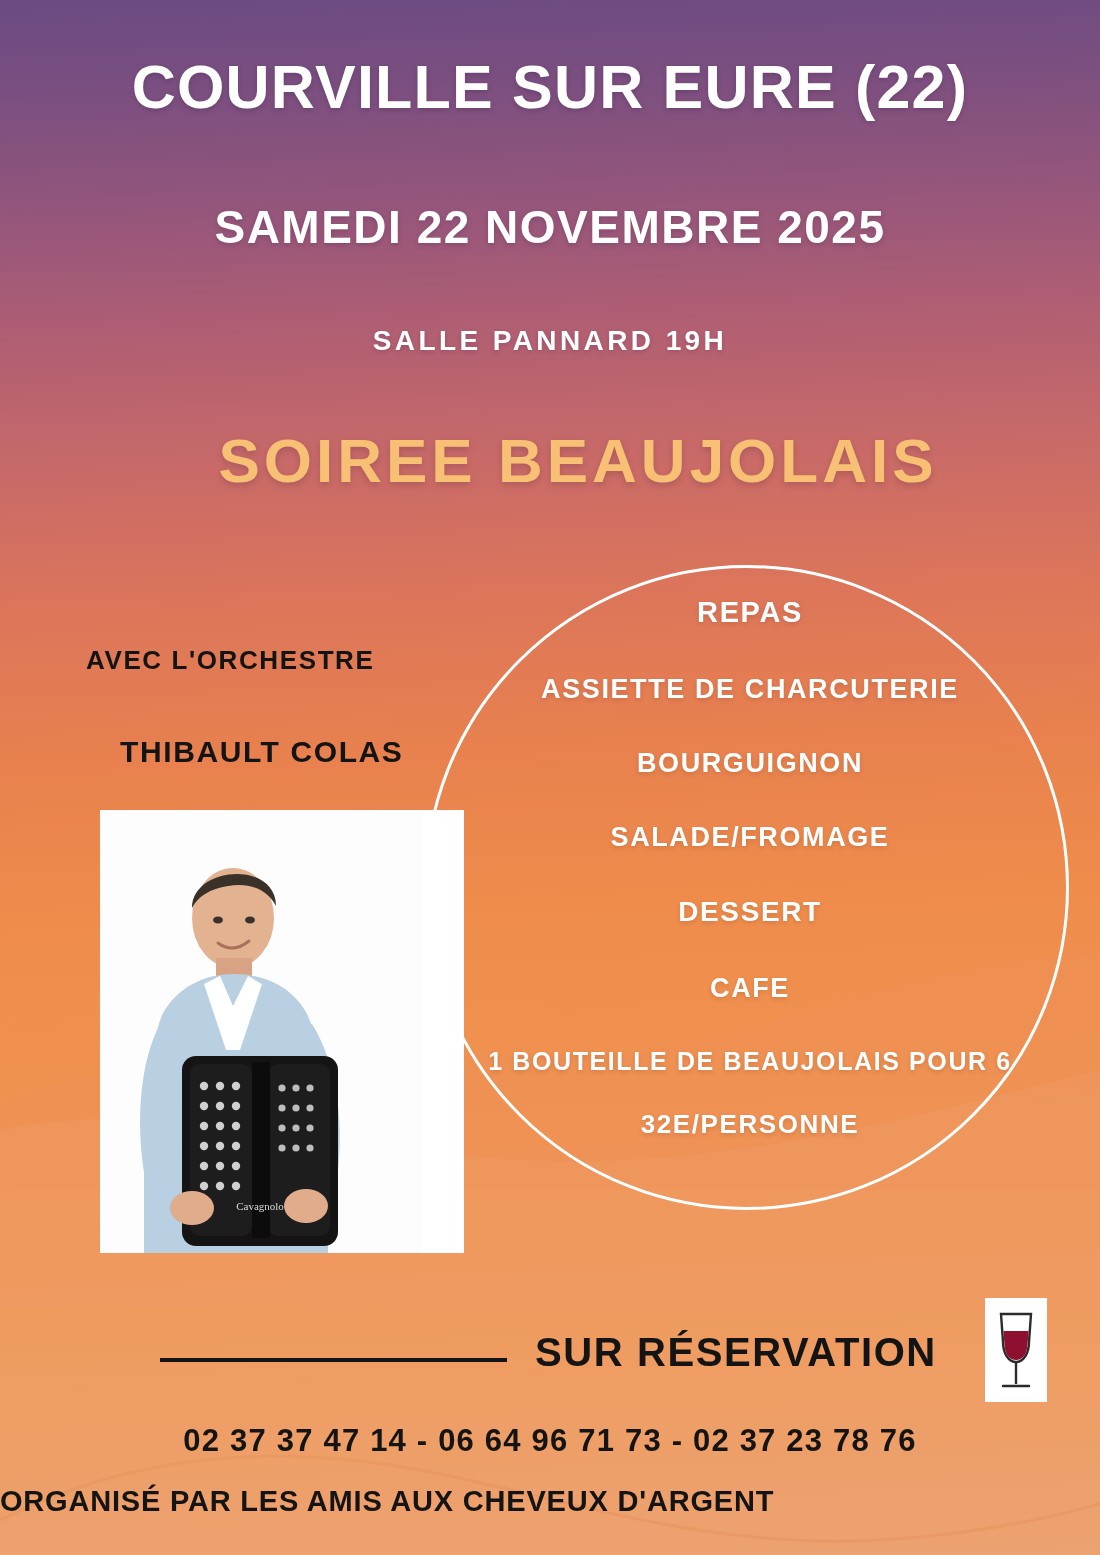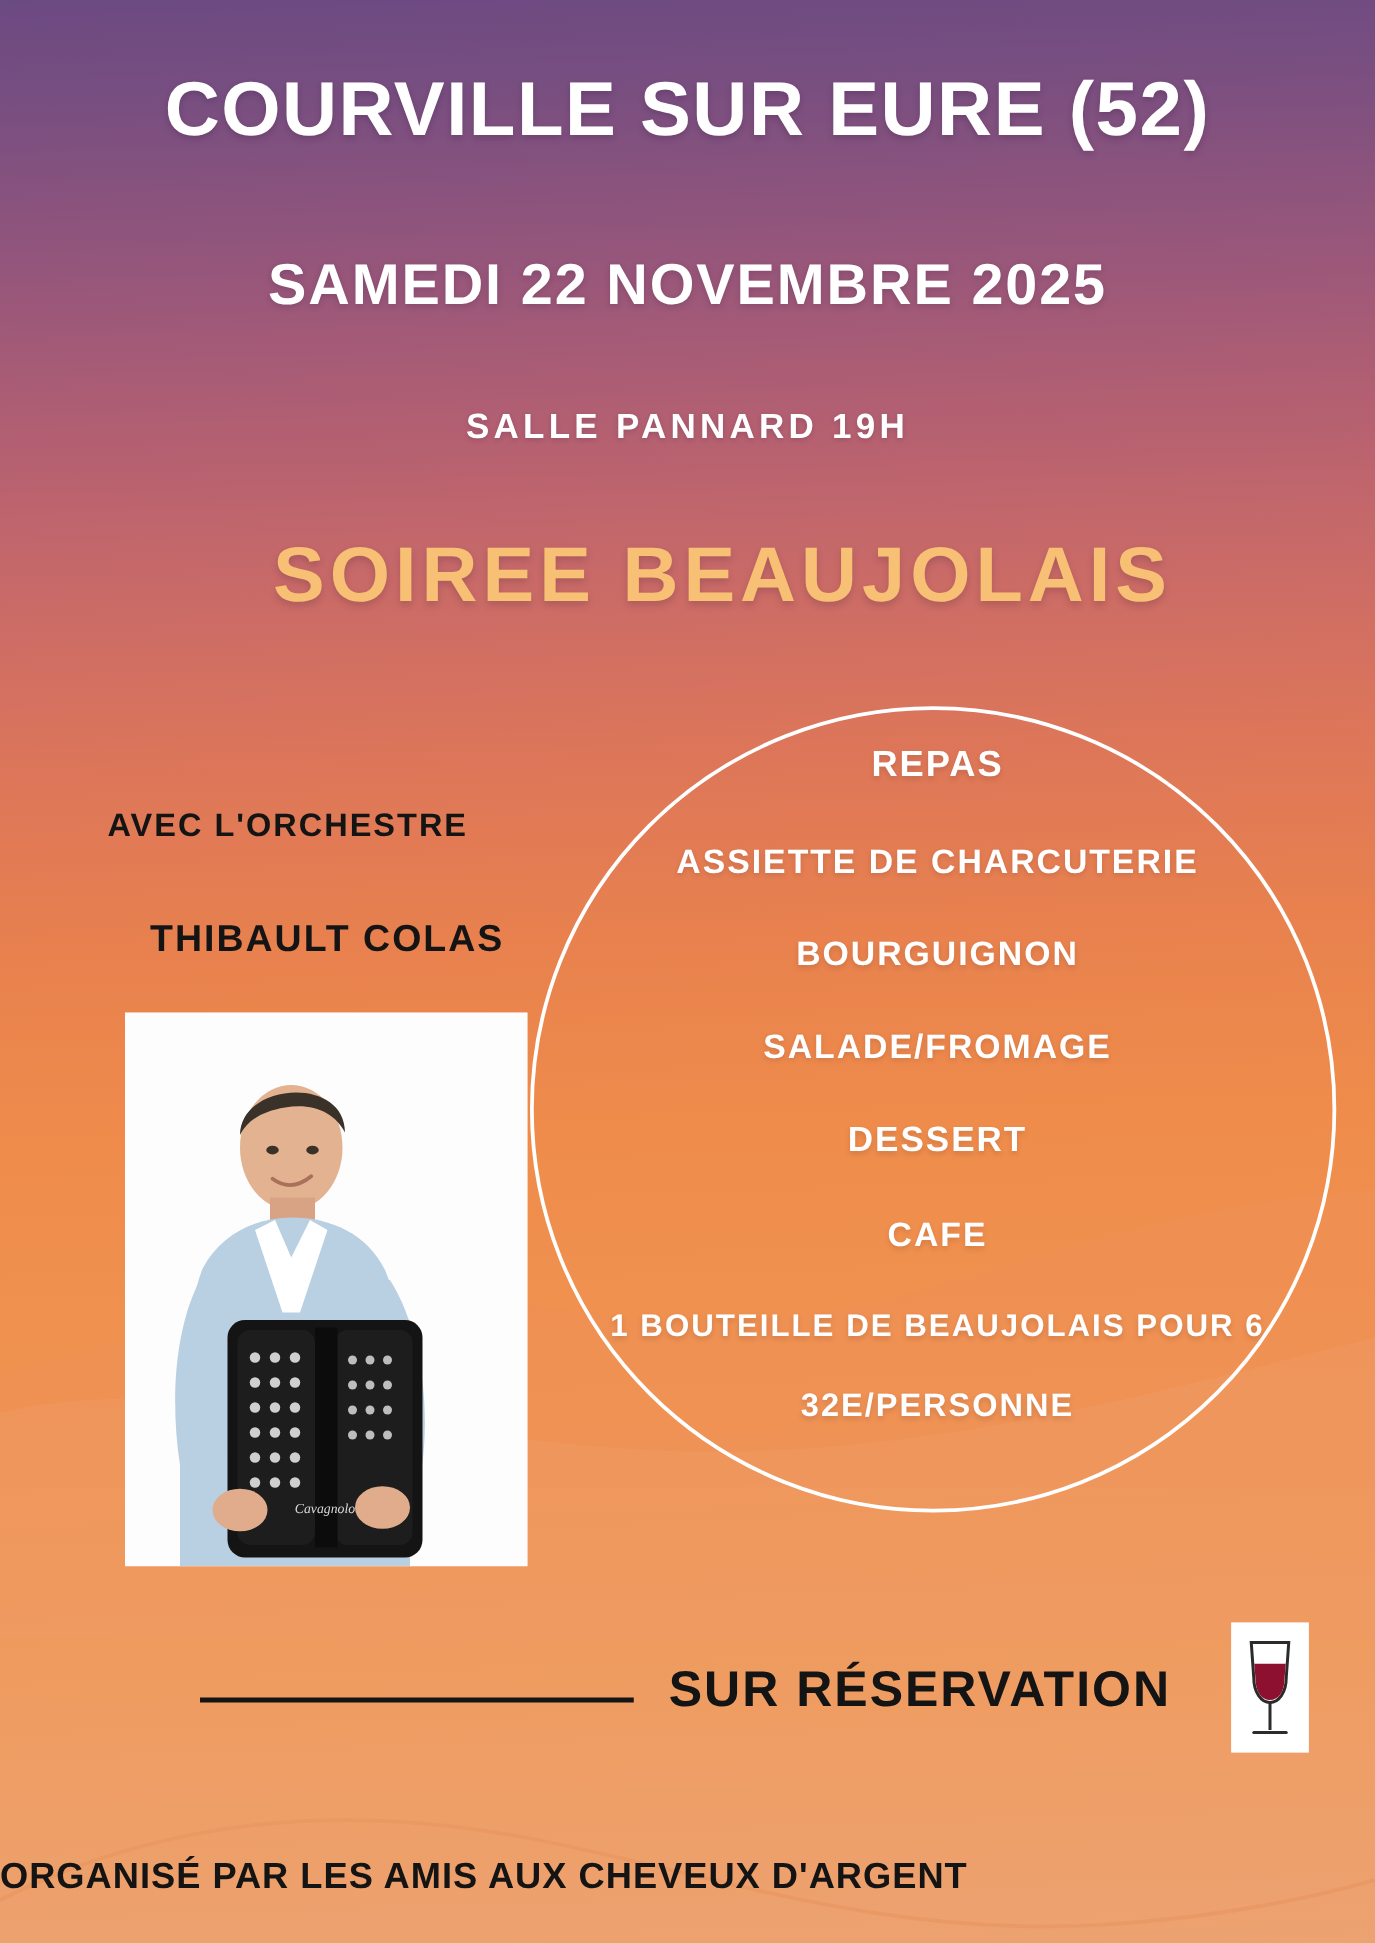--- a/index.html
+++ b/index.html
@@ -119,25 +119,24 @@
     font-size: 30px;
     font-weight: bold;
     letter-spacing: 1.6px;
   }
 
   
   .photo {
     position: absolute;
     top: 810px;
     left: 100px;
-    width: 322px;
+    width: 364px;
     height: 443px;
     background: #ffffff;
     overflow: hidden;
-    font-style: italic;
   }
   .photo svg { display: block; }
 
   
   .menu-circle {
     position: absolute;
     top: 565px;
     left: 424px;
     width: 645px;
     height: 645px;
@@ -236,21 +235,21 @@
     <svg viewBox="0 0 1100 300" preserveAspectRatio="none" aria-hidden="true">
       <path d="M0,120 C150,86 330,140 520,150 C720,160 900,110 1100,60 L1100,300 L0,300 Z" fill="#f09a63" opacity="0.5"></path>
     </svg>
   </div>
   <div class="wave wave-c">
     <svg viewBox="0 0 1100 170" preserveAspectRatio="none" aria-hidden="true">
       <path d="M0,120 C120,60 260,40 420,70 C560,96 700,150 880,140 C980,134 1050,118 1100,104" fill="none" stroke="#e8935c" stroke-width="3" opacity="0.55"></path>
     </svg>
   </div>
 
-  <div class="title-main">COURVILLE SUR EURE (52)</div>
+  <div class="title-main">COURVILLE SUR EURE (22)</div>
   <div class="title-date">SAMEDI 22 NOVEMBRE 2025</div>
   <div class="title-venue">SALLE PANNARD 19H</div>
   <div class="title-event">SOIREE BEAUJOLAIS</div>
 
   <div class="orchestra-line1">AVEC L'ORCHESTRE</div>
   <div class="orchestra-line2">THIBAULT COLAS</div>
 
   <div class="photo">
     <svg width="322" height="443" viewBox="0 0 322 443" aria-hidden="true">
       <rect x="0" y="0" width="322" height="443" fill="#fdfdfd"></rect>
@@ -335,15 +334,16 @@
   <div class="wine-icon">
     <svg width="62" height="104" viewBox="0 0 62 104" aria-hidden="true">
       <rect x="0" y="0" width="62" height="104" fill="#ffffff"></rect>
       <path d="M16,16 L46,16 L44,44 C44,56 38,64 31,64 C24,64 18,56 18,44 Z" fill="none" stroke="#2b2b2b" stroke-width="2.4"></path>
       <path d="M18.4,33 L43.6,33 L42.6,45 C42.6,56 37.4,62 31,62 C24.6,62 19.4,56 19.4,45 Z" fill="#8e1030"></path>
       <line x1="31" y1="64" x2="31" y2="86" stroke="#2b2b2b" stroke-width="2.4"></line>
       <line x1="18" y1="88" x2="44" y2="88" stroke="#2b2b2b" stroke-width="2.4" stroke-linecap="round"></line>
     </svg>
   </div>
 
+  <div class="phones">02 37 37 47 14 - 06 64 96 71 73 - 02 37 23 78 76</div>
   <div class="organiser">ORGANISÉ PAR LES AMIS AUX CHEVEUX D'ARGENT</div>
 
 </div>
 
 </body></html>

